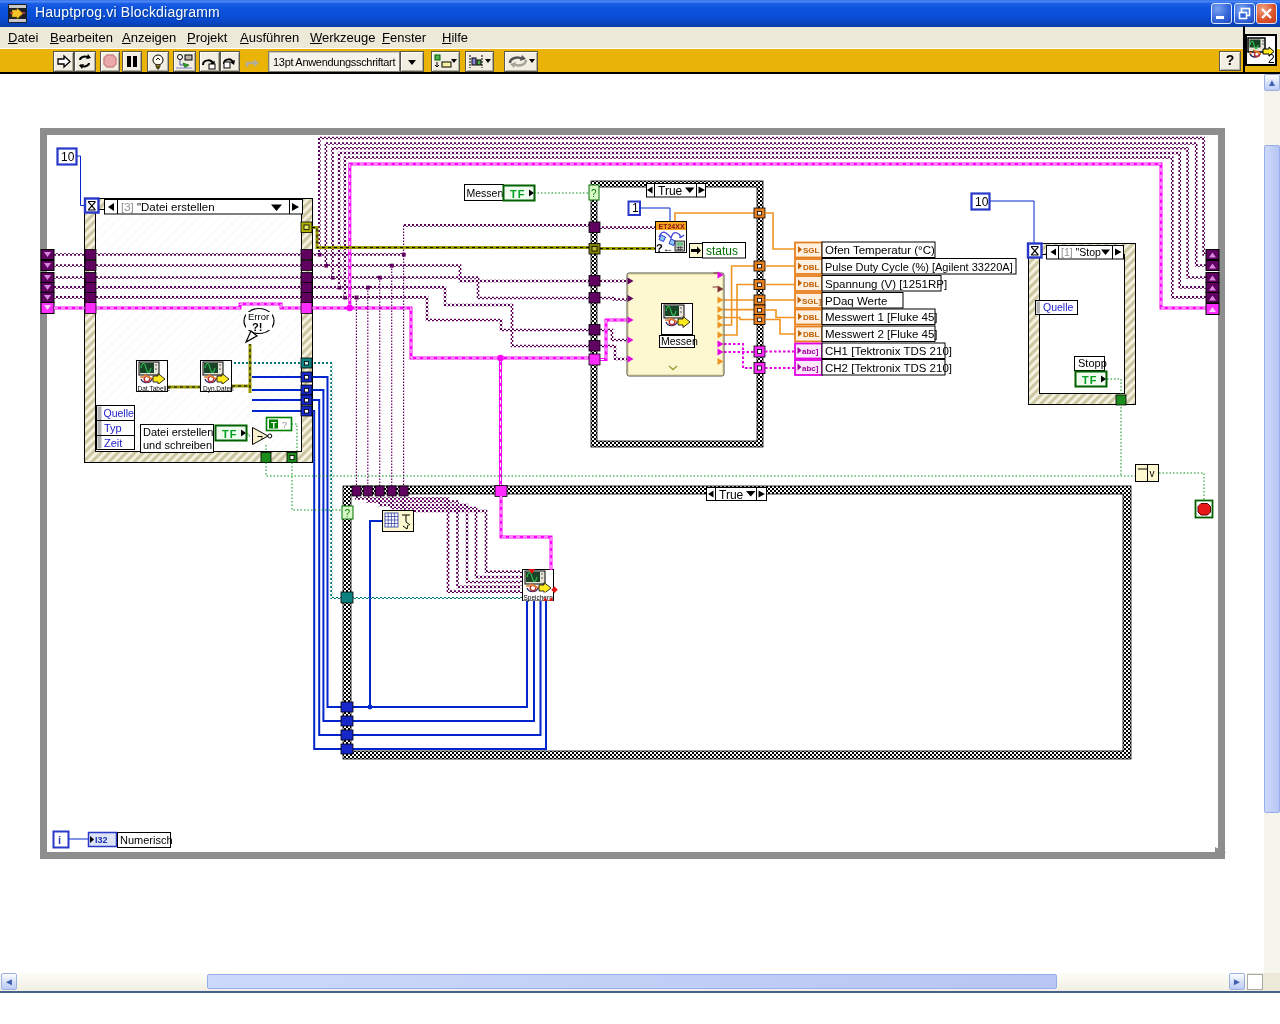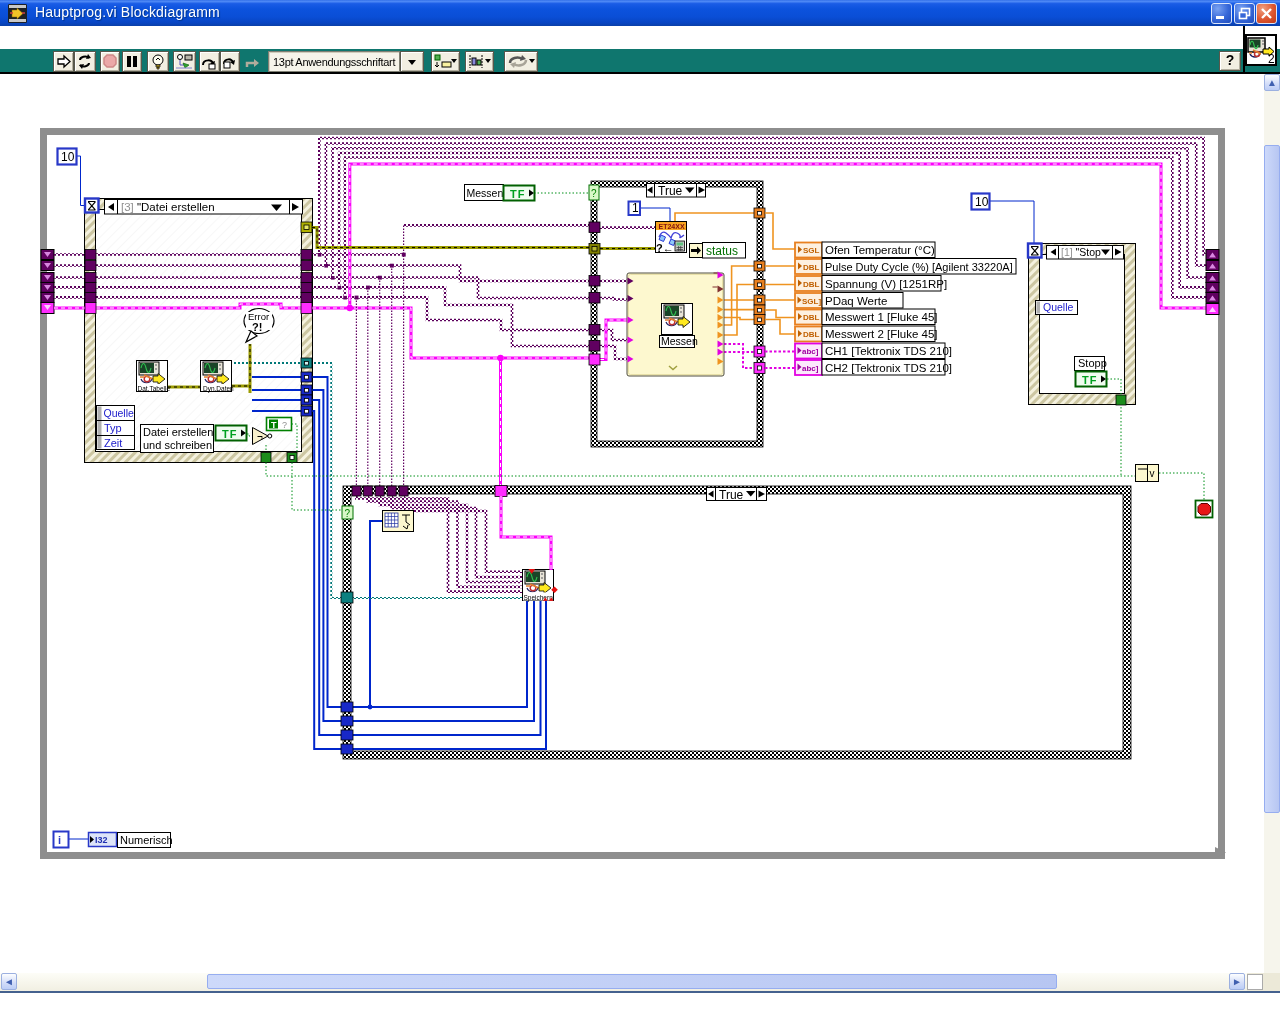--- a/index.html
+++ b/index.html
@@ -6,21 +6,21 @@
 #win{position:absolute;left:0;top:0;width:1280px;height:1024px}
 #titlebar{position:absolute;left:0;top:0;width:1280px;height:26px;
  background:linear-gradient(180deg,#3571e9 0%,#4d88f5 6%,#1a5ce6 14%,#0c52dd 35%,#0a4ed6 65%,#0845c2 88%,#0b40a8 100%);}
 #apptitle{position:absolute;left:35px;top:4px;color:#fff;font-size:14px;font-weight:normal;letter-spacing:0.2px;text-shadow:1px 1px 1px #00348a}
 #appicon{position:absolute;left:8px;top:4px;width:19px;height:19px;background:#20242c;border-radius:2px}
 .cap{position:absolute;top:3px;width:21px;height:21px;border:1px solid #dce6fa;border-radius:3px;color:#fff}
 #bmin,#bmax{background:radial-gradient(circle at 30% 25%,#7aa2f2 0%,#3667d8 55%,#1e4bbc 100%)}
 #bclose{background:radial-gradient(circle at 30% 25%,#f0a080 0%,#dd5630 55%,#c03a18 100%)}
 #menubar{position:absolute;left:0;top:26px;width:1280px;height:22px;background:#ece9d8;border-top:1px solid #0a3fa6;font-size:13px;color:#000}
 #menubar span{position:absolute;top:3px}
-#toolbar{position:absolute;left:0;top:48px;width:1280px;height:26px;background:#0f766e;border-top:1px solid #fff;border-bottom:2px solid #000}
+#toolbar{position:absolute;left:0;top:48px;width:1280px;height:26px;background:#eab308;border-top:1px solid #fff;border-bottom:2px solid #000}
 .tb{position:absolute;top:2px;height:21px;background:#f2efe2;border:1px solid #58584c;box-shadow:inset 1px 1px 0 #fff,inset -1px -1px 0 #b4b0a0}
 .tbf{position:absolute;top:2px;height:21px;background:#f6f4ea;border:1px solid #808074;box-shadow:inset 1px 1px 0 #d0cdbc}
 #viicon{position:absolute;left:1245px;top:34px;width:32px;height:32px;border:2px solid #000;background:#fff}
 #helpbtn{position:absolute;left:1219px;top:51px;width:22px;height:20px;background:#f2efe2;border:1px solid #58584c;box-shadow:inset 1px 1px 0 #fff,inset -1px -1px 0 #b4b0a0;color:#000;font-weight:bold;font-size:14px;text-align:center}
 #tbsep{position:absolute;left:1243px;top:26px;width:2px;height:46px;background:#000}
 #vsb{position:absolute;left:1264px;top:74px;width:16px;height:917px;background:#f6f5ec}
 #hsb{position:absolute;left:0;top:973px;width:1247px;height:18px;background:linear-gradient(180deg,#fdfdf7,#f1efe2)}
 #corner{position:absolute;left:1247px;top:973px;width:33px;height:18px;background:#ece9d8}
 #corner2{position:absolute;left:1247px;top:974px;width:16px;height:16px;background:#fff;border:1px solid #aaa}
 #botline{position:absolute;left:0;top:991px;width:1280px;height:2px;background:#44618e}
@@ -532,20 +532,30 @@
       <svg width="19" height="19">
         <rect x="6.5" y="4.5" width="8" height="7" fill="none" stroke="#fff" stroke-width="1.6"></rect>
         <rect x="4.5" y="8.5" width="7" height="6" fill="#3667d8" stroke="#fff" stroke-width="1.6"></rect>
       </svg>
     </div>
 <div class="cap" id="bclose" style="left:1256px">
       <svg width="19" height="19">
         <path d="M5 5l9 9M14 5l-9 9" stroke="#fff" stroke-width="2.4"></path>
       </svg>
     </div>
+<div id="menubar">
+<span style="left:8px"><u>D</u>atei</span>
+<span style="left:50px"><u>B</u>earbeiten</span>
+<span style="left:122px"><u>A</u>nzeigen</span>
+<span style="left:187px"><u>P</u>rojekt</span>
+<span style="left:240px"><u>A</u>usführen</span>
+<span style="left:310px"><u>W</u>erkzeuge</span>
+<span style="left:382px"><u>F</u>enster</span>
+<span style="left:442px"><u>H</u>ilfe</span>
+</div>
 <div id="toolbar">
 <div class="tb" style="left:53px;width:21px">
         <svg width="19" height="19">
           <path d="M4 7h6V4l6 5.5L10 15v-3H4z" fill="#fff" stroke="#000" stroke-width="1.3"></path>
         </svg>
       </div>
 <div class="tb" style="left:74px;width:22px">
         <svg width="20" height="19">
           <path d="M5 8c0-3 6-5 9-2M14 11c0 3-6 5-9 2" fill="none" stroke="#000" stroke-width="2"></path>
           <path d="M13 2l3 4-5 1zM7 17l-3-4 5-1z" fill="#000"></path>

